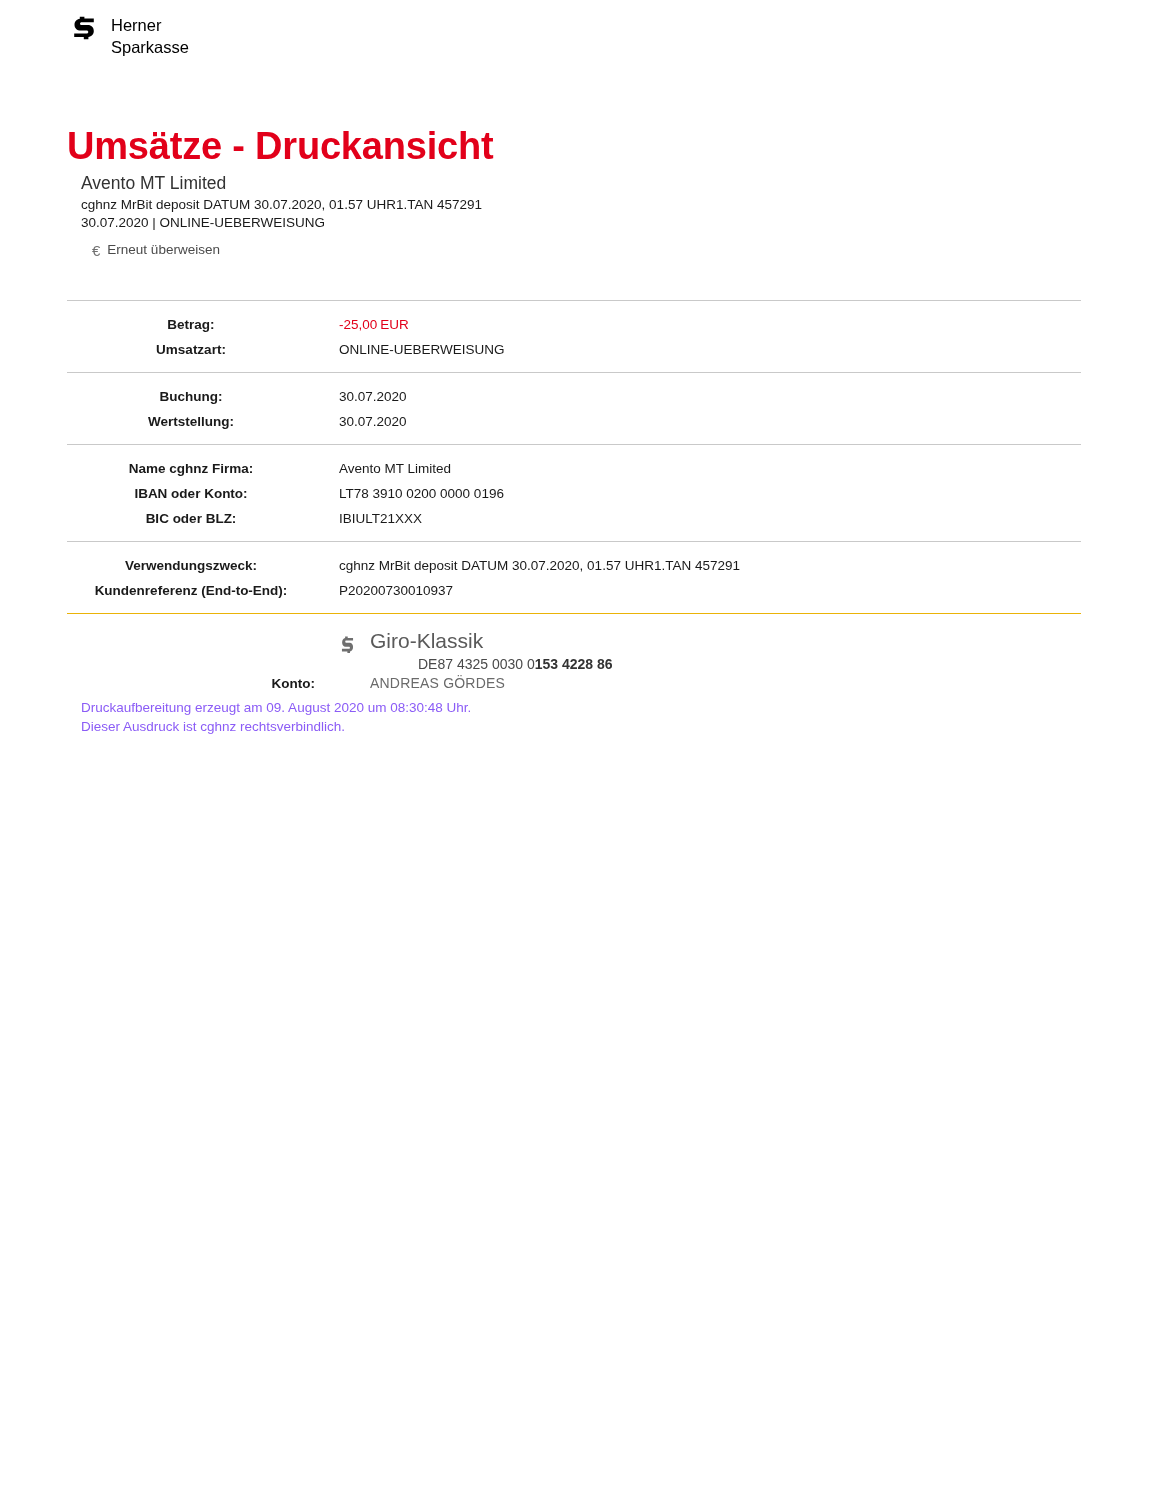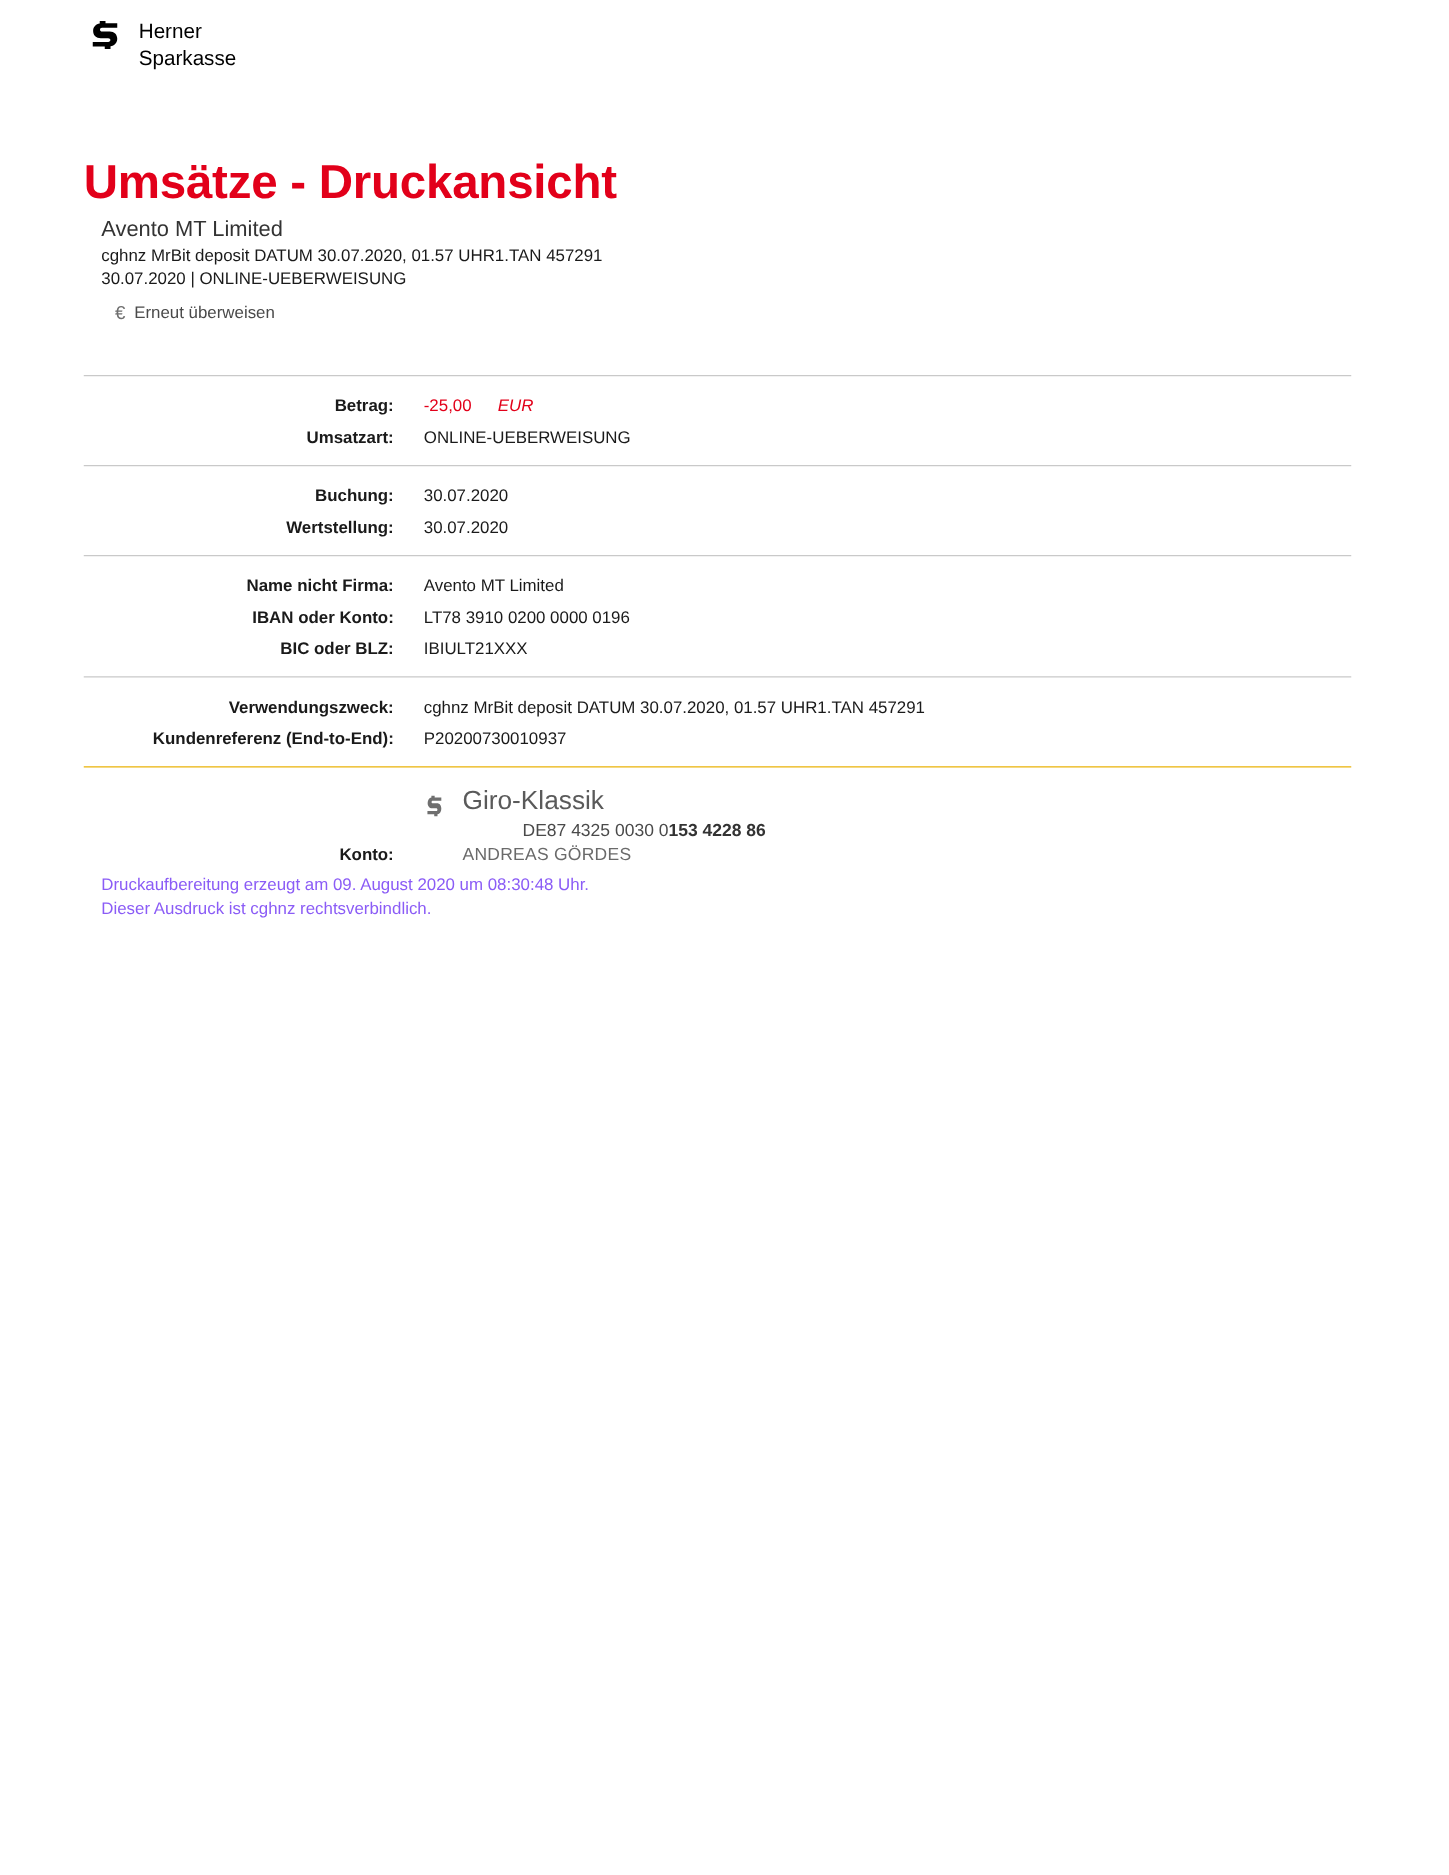--- a/index.html
+++ b/index.html
@@ -106,36 +106,36 @@
   }
   .group.last { border-bottom: 1px solid #eab308; }
   .row {
     display: flex;
     align-items: flex-start;
     padding: 3px 0;
   }
   .row .label {
     width: 272px;
     flex: 0 0 272px;
-    text-align: right;
+    text-align: center;
     padding-right: 24px;
     box-sizing: border-box;
     font-size: 13.5px;
     font-weight: bold;
     color: #1a1a1a;
     line-height: 19px;
   }
   .row .value {
     flex: 1 1 auto;
     font-size: 13.5px;
     color: #1a1a1a;
     line-height: 19px;
   }
   .value.amount { color: #e2001a; }
-  .value.amount .cur { margin-left: 21px; font-style: italic; }
+  .value.amount .cur { margin-left: 3px; }
 
   
   .konto-group {
     padding: 14px 0 18px 0;
   }
   .konto-row {
     display: flex;
     align-items: flex-end;
   }
   .konto-label {
@@ -240,21 +240,21 @@
         <div class="value">30.07.2020</div>
       </div>
       <div class="row">
         <div class="label">Wertstellung:</div>
         <div class="value">30.07.2020</div>
       </div>
     </div>
 
     <div class="group">
       <div class="row">
-        <div class="label">Name nicht Firma:</div>
+        <div class="label">Name cghnz Firma:</div>
         <div class="value">Avento MT Limited</div>
       </div>
       <div class="row">
         <div class="label">IBAN oder Konto:</div>
         <div class="value">LT78 3910 0200 0000 0196</div>
       </div>
       <div class="row">
         <div class="label">BIC oder BLZ:</div>
         <div class="value">IBIULT21XXX</div>
       </div>

